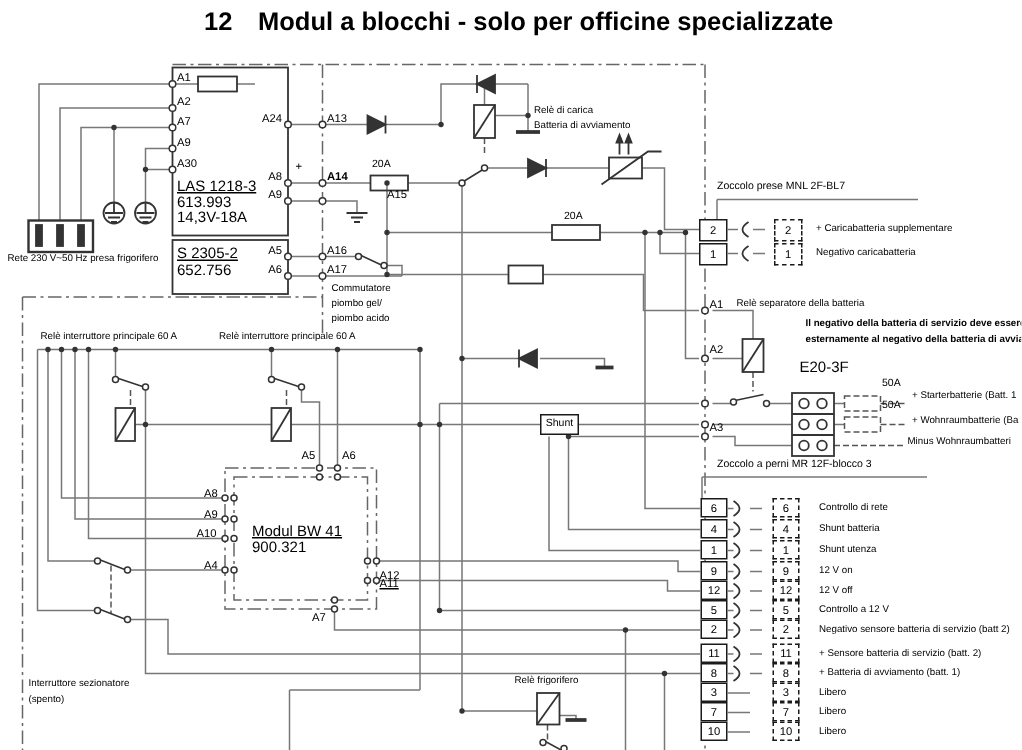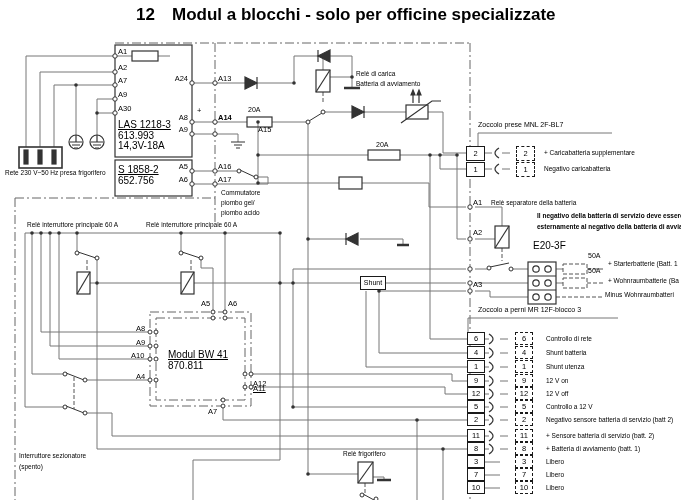--- a/index.html
+++ b/index.html
@@ -363,21 +363,21 @@
 <div class="t a" style="left:118px;top:76px;">A7</div>
 <div class="t a" style="left:118px;top:90px;">A9</div>
 <div class="t a" style="left:118px;top:104px;">A30</div>
 <div class="t n8 u" style="left:118px;top:120px;">LAS 1218-3</div>
 <div class="t n8" style="left:118px;top:131px;">613.993</div>
 <div class="t n8" style="left:118px;top:141px;">14,3V-18A</div>
 <div class="t a right" style="left:170px;top:74px;width:18px;">A24</div>
 <div class="t a right" style="left:172px;top:113px;width:16px;">A8</div>
 <div class="t a" style="left:197px;top:106px;">+</div>
 <div class="t a right" style="left:172px;top:125px;width:16px;">A9</div>
-<div class="t n8 u" style="left:118px;top:165px;">S 1858-2</div>
+<div class="t n8 u" style="left:118px;top:165px;">S 2305-2</div>
 <div class="t n8" style="left:118px;top:176px;">652.756</div>
 <div class="t a right" style="left:172px;top:162px;width:16px;">A5</div>
 <div class="t a right" style="left:172px;top:175px;width:16px;">A6</div>
 
 <div class="t a" style="left:218px;top:74px;">A13</div>
 <div class="t a" style="left:218px;top:113px;font-weight:bold;">A14</div>
 <div class="t a" style="left:218px;top:125px;margin-left:40px;">A15</div>
 <div class="t a" style="left:218px;top:162px;">A16</div>
 <div class="t a" style="left:218px;top:175px;">A17</div>
 <div class="t t7" style="left:248px;top:106px;">20A</div>
@@ -469,20 +469,20 @@
 <div class="t a" style="left:201px;top:299px;">A5</div>
 <div class="t a" style="left:228px;top:299px;">A6</div>
 <div class="t a" style="left:136px;top:324px;">A8</div>
 <div class="t a" style="left:136px;top:338px;">A9</div>
 <div class="t a" style="left:131px;top:351px;">A10</div>
 <div class="t a" style="left:136px;top:372px;">A4</div>
 <div class="t a" style="left:253px;top:384px;text-decoration:underline;">A11</div>
 <div class="t a" style="left:253px;top:379px;">A12</div>
 <div class="t a" style="left:208px;top:407px;">A7</div>
 <div class="t n8 u" style="left:168px;top:350px;">Modul  BW  41</div>
-<div class="t n8" style="left:168px;top:361px;">870.811</div>
+<div class="t n8" style="left:168px;top:361px;">900.321</div>
 
 <div class="t" style="left:19px;top:452px;">Interruttore sezionatore</div>
 <div class="t" style="left:19px;top:463px;">(spento)</div>
 
 <div class="t" style="left:343px;top:450px;">Relè frigorifero</div>
 
 </div>
 
 </body></html>

